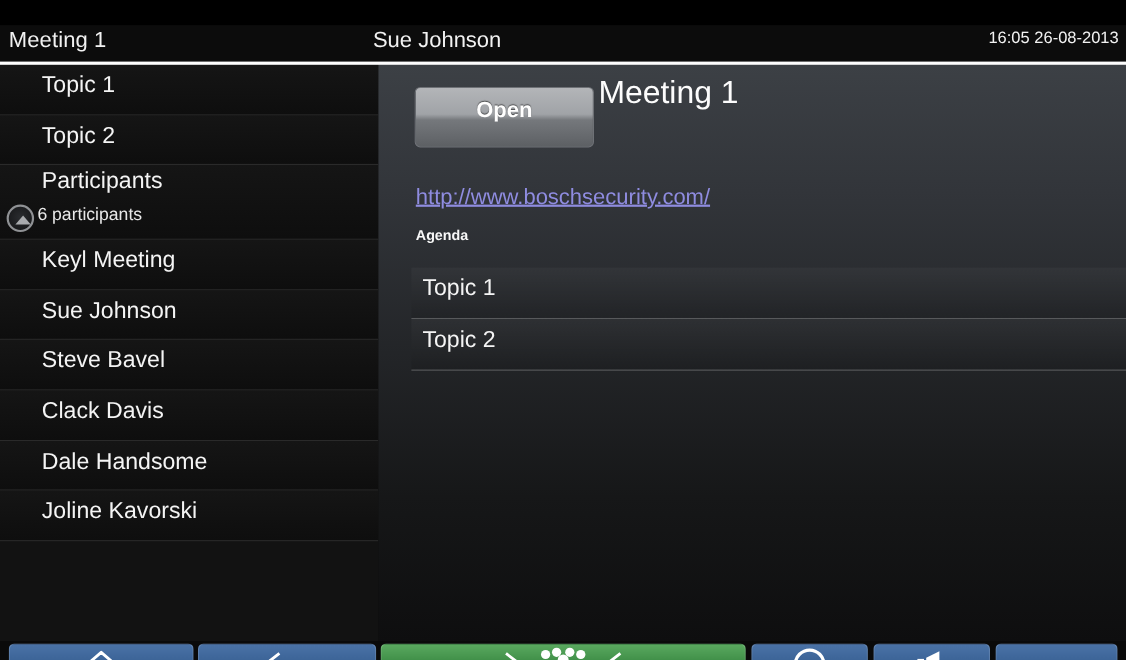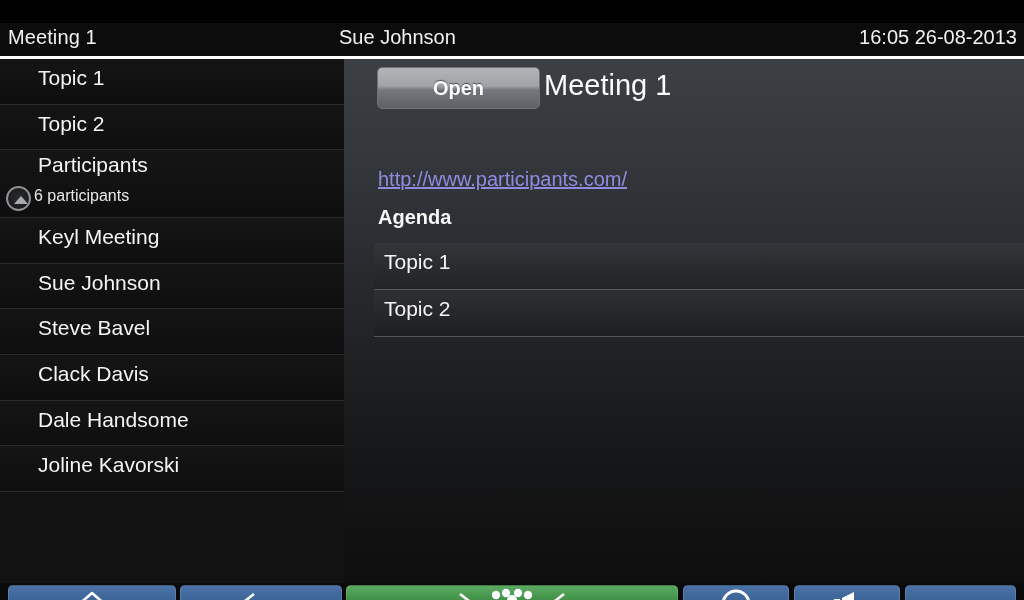--- a/index.html
+++ b/index.html
@@ -8,21 +8,21 @@
 
   #app { position:relative; width:1024px; height:600px; background:#0b0b0b;margin-top:23px; }
 
   
   .titlebar {
     position:absolute; left:0; top:0; width:1024px; height:35px;
     background:#0c0c0c; color:#f2f2f2;
   }
   .titlebar .tb-left   { position:absolute; left:8px;  top:3px; font-size:20px; letter-spacing:.1px; }
   .titlebar .tb-center { position:absolute; left:339px; top:3px; font-size:20px; }
-  .titlebar .tb-right  { position:absolute; right:7px; top:3px; font-size:20px; }
+  .titlebar .tb-right  { position:absolute; right:7px; top:3px; font-size:15px; }
   .tb-underline { position:absolute; left:0; top:33px; width:1024px; height:3px; background:#fdfdfd; }
 
   
   .sidebar {
     position:absolute; left:0; top:36px; width:344px; height:524px;
     background:#121212; overflow:hidden;
   }
   .side-item {
     position:relative; height:45.6px; border-bottom:1px solid #2a2a2a;
     background:linear-gradient(to bottom,#151515 0%,#0e0e0e 100%);
@@ -45,34 +45,34 @@
   .collapse-icon svg { position:absolute; left:4.5px; top:7px; }
 
   
   .main {
     position:absolute; left:344px; top:36px; width:680px; height:524px;
     background:linear-gradient(to bottom,#3c4045 0%,#32353a 22%,#232528 50%,#161718 75%,#0e0e0f 100%);
     overflow:hidden;
   }
   .main-head { position:relative; height:56px; }
   .open-btn {
-    position:absolute; left:33px; top:8px; width:163px; height:42px;
+    position:absolute; left:33px; top:20px; width:163px; height:55px;
     border-radius:5px; border:1px solid #6e7176;
     background:linear-gradient(to bottom,#b3b5b8 0%,#a0a3a7 45%,#75787c 55%,#5d6064 100%);
     color:#fff; font-size:20px; font-weight:bold; text-align:center; line-height:40px;
     text-shadow:0 -1px 1px rgba(0,0,0,.55);
   }
   .main-title {
     position:absolute; left:200px; top:10px; font-size:29px; color:#fcfcfc;
     white-space:nowrap;
   }
   .main-desc   { position:absolute; left:34px; top:69px;  font-size:21px; color:#eeeeee; }
   .main-link   { position:absolute; left:34px; top:109px; font-size:20px; color:#8f8ce0;
                  text-decoration:underline; cursor:pointer; }
-  .agenda-head { position:absolute; left:34px; top:147px; font-size:20px; color:#f8f8f8;
+  .agenda-head { position:absolute; left:34px; top:147px; font-size:13px; color:#f8f8f8;
                  font-weight:bold; }
   .agenda-list { position:absolute; left:30px; top:184px; width:650px; }
   .agenda-row {
     position:relative; height:47px;
     border-bottom:1px solid rgba(255,255,255,.20);
     background:linear-gradient(to bottom,rgba(255,255,255,.035) 0%,rgba(0,0,0,.12) 100%);
   }
   .agenda-row span { position:absolute; left:10px; top:7px; font-size:21px; color:#f4f4f4; }
 
   
@@ -135,21 +135,21 @@
       <div class="side-item">
         <div class="side-label">Joline Kavorski</div>
       </div>
     </div>
 
   <div class="main">
     <div class="main-head">
       <div class="open-btn">Open</div>
       <div class="main-title">Meeting 1</div>
     </div>
-    <div class="main-link">http://www.participants.com/</div>
+    <div class="main-link">http://www.boschsecurity.com/</div>
     <div class="agenda-head">Agenda</div>
     <div class="agenda-list" id="agenda">
         <div class="agenda-row">
           <span>Topic 1</span>
         </div>
         <div class="agenda-row">
           <span>Topic 2</span>
         </div>
       </div>
   </div>

